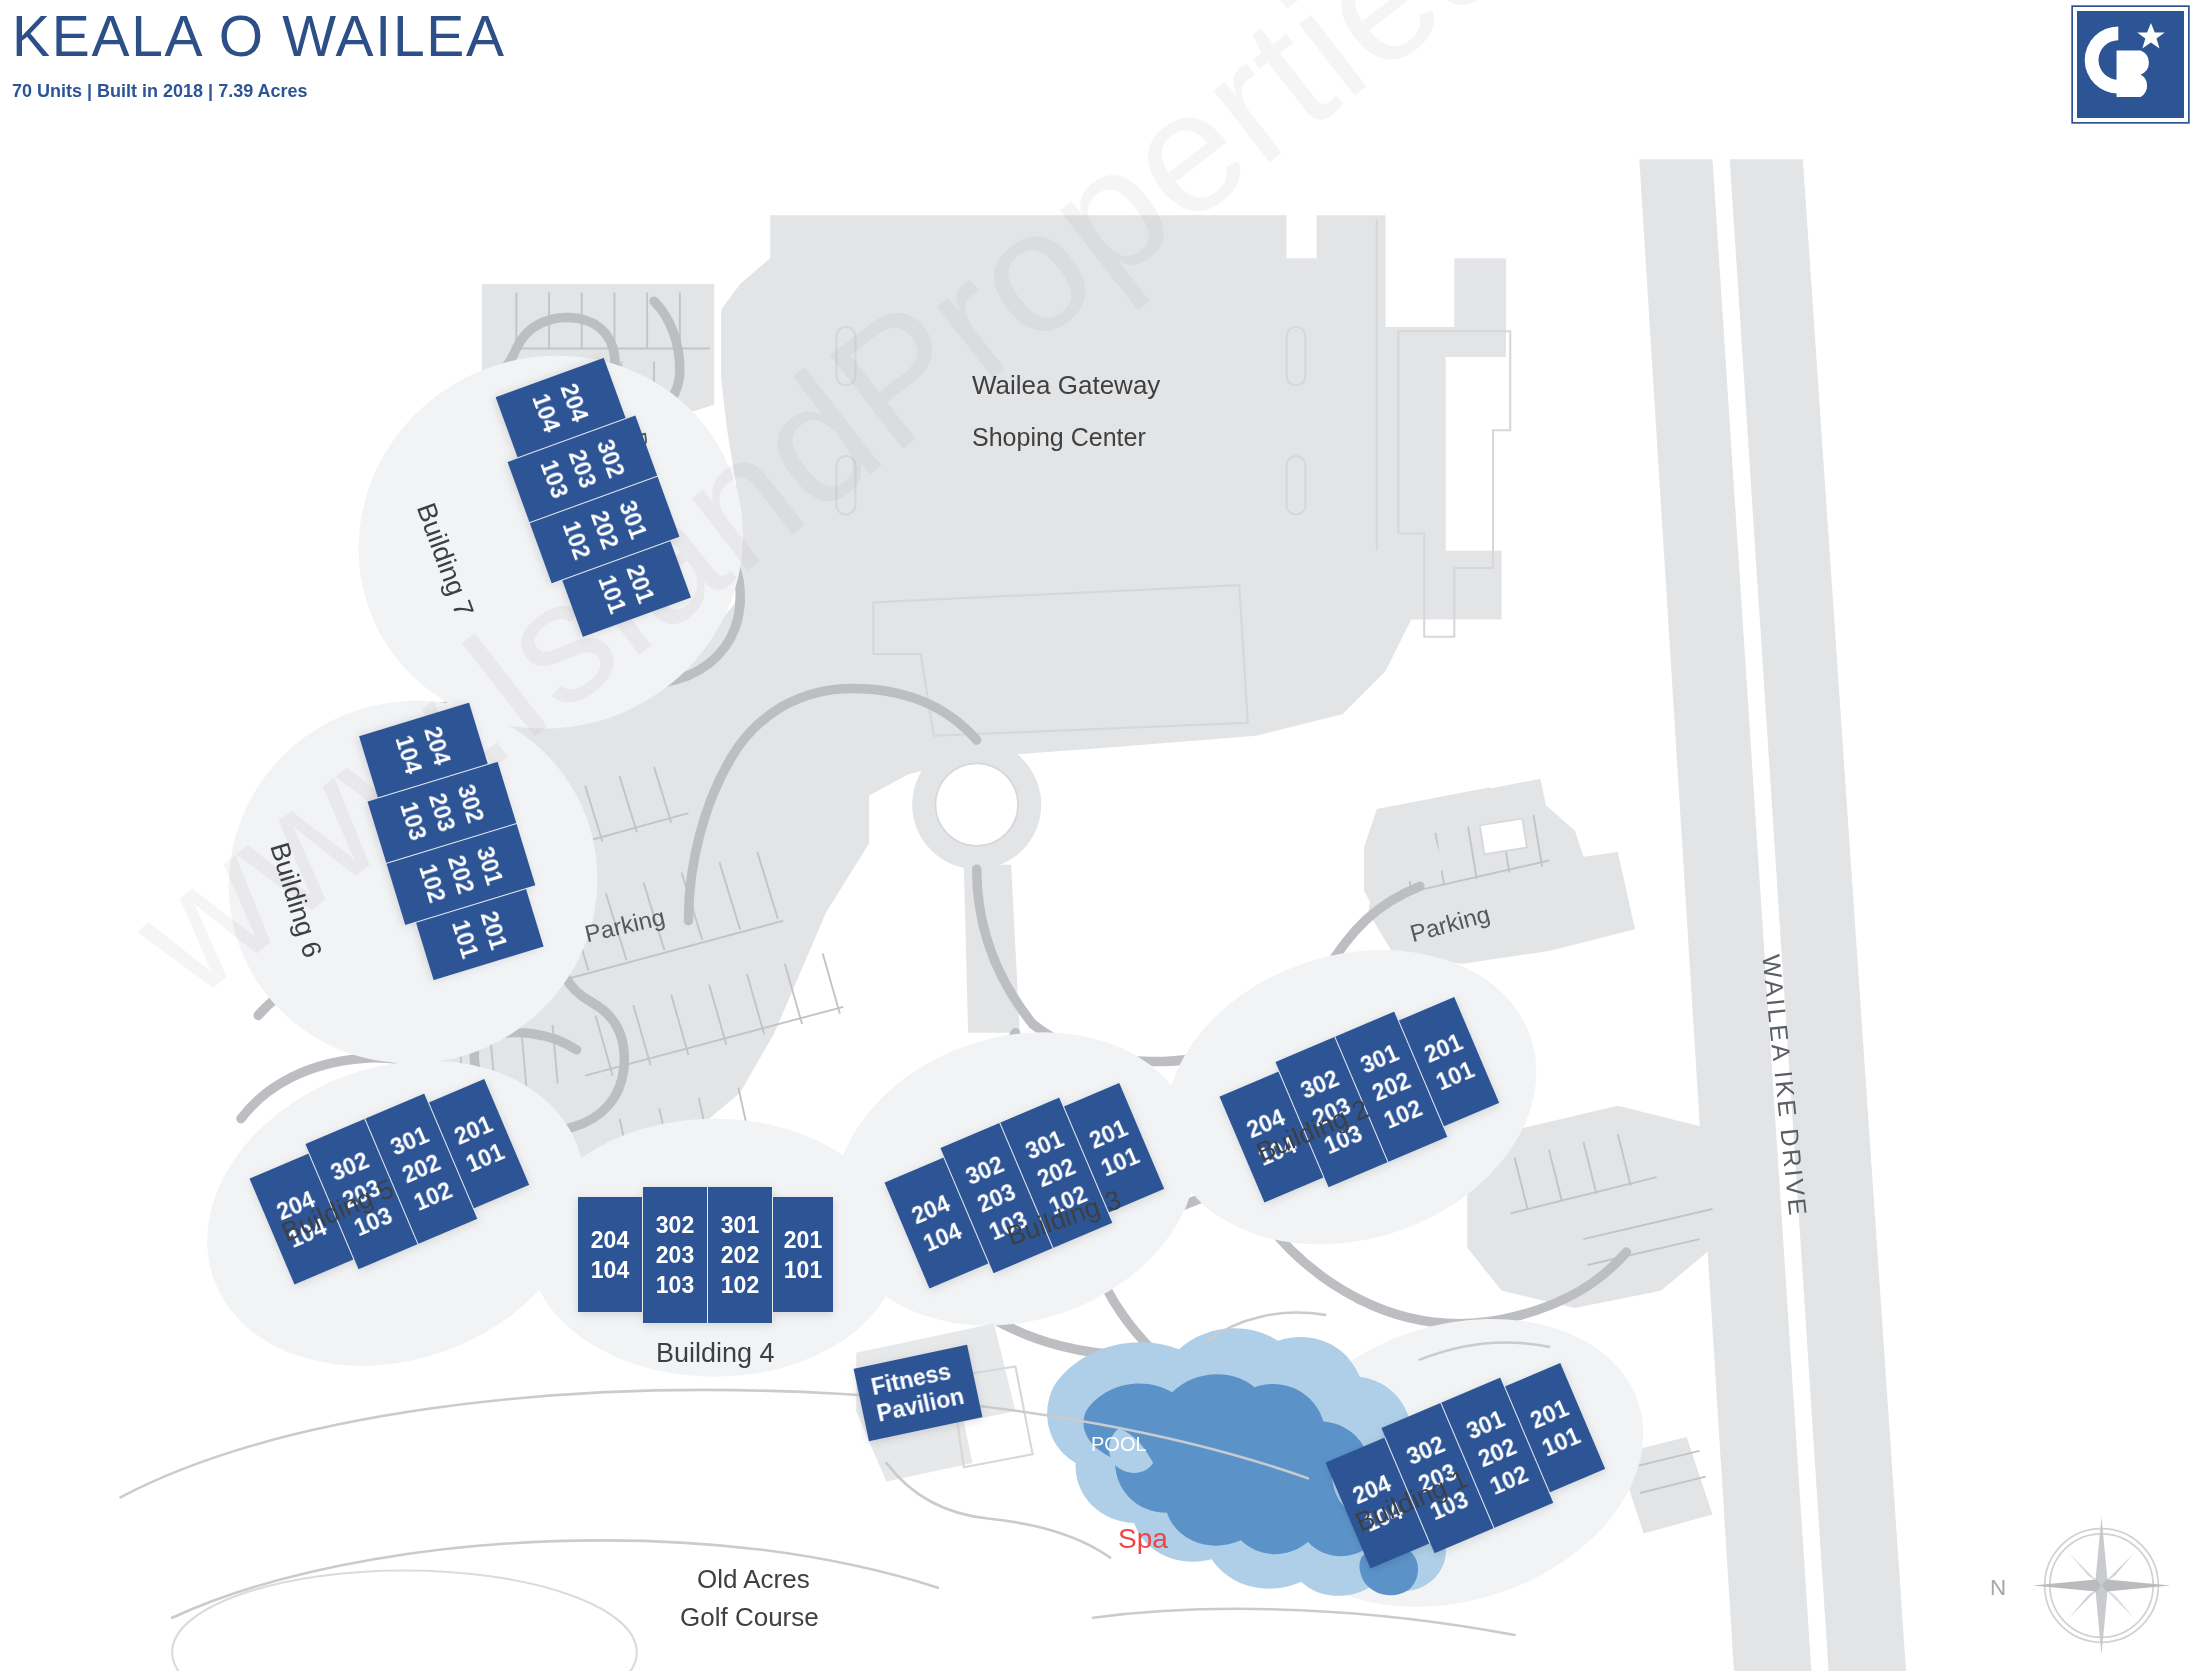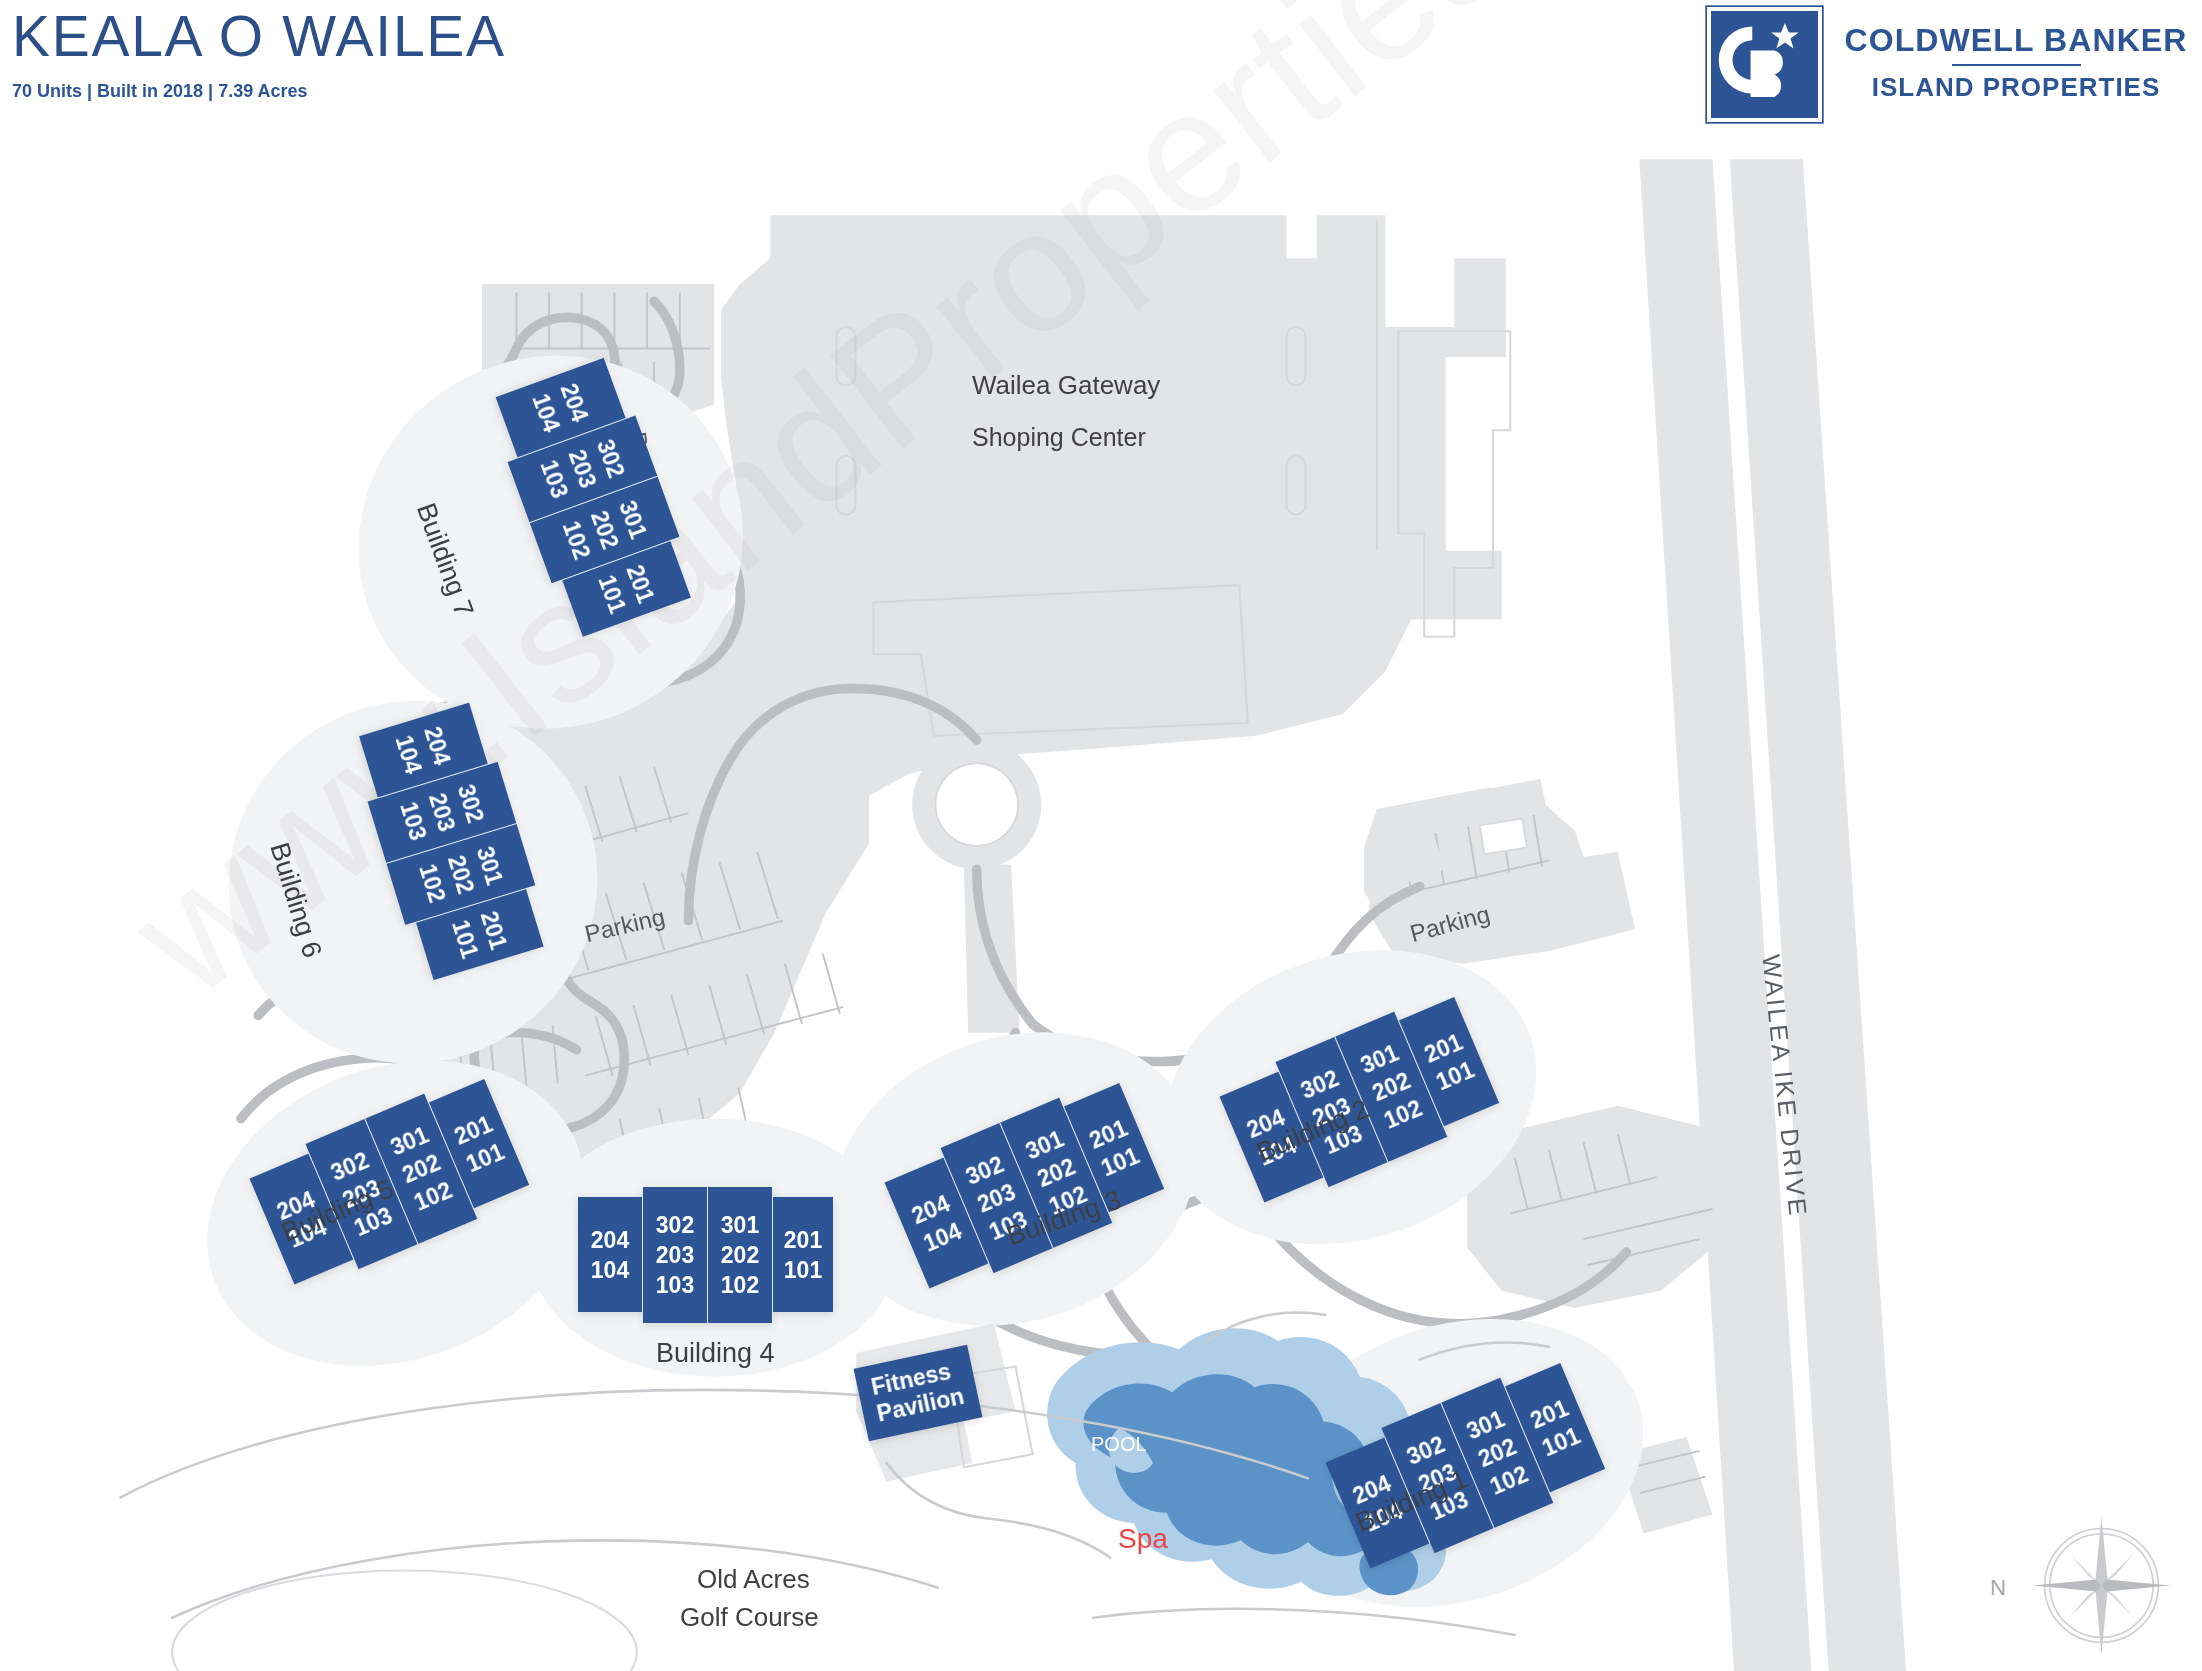--- a/index.html
+++ b/index.html
@@ -249,25 +249,20 @@
   <div id="cb-logo">
     <div id="cb-mark">
       <svg width="98" height="98" viewBox="0 0 114 114" xmlns="http://www.w3.org/2000/svg">
 
         <path d="M48 18 A30 30 0 1 0 48 96 L48 80 A16 16 0 1 1 48 34 Z" fill="#ffffff"></path>
 
         <path d="M46 46 L74 46 A15 15 0 0 1 74 74 A15 15 0 0 1 74 100 L46 100 Z M60 58 L72 58 A5 5 0 0 1 72 68 L60 68 Z M60 78 L72 78 A5 5 0 0 1 72 88 L60 88 Z" fill="#ffffff"></path>
 
         <path d="M86 14 L90.5 25 L102 25 L92.5 32 L96 43.5 L86 36.5 L76 43.5 L79.5 32 L70 25 L81.5 25 Z" fill="#ffffff"></path>
       </svg>
-    </div>
-    <div id="cb-wordmark">
-      <div id="cb-line1">COLDWELL BANKER</div>
-      <div id="cb-rule"></div>
-      <div id="cb-line2">ISLAND PROPERTIES</div>
     </div>
   </div>
 </div>
 
 <div id="map">
   <svg width="2203" height="1672" viewBox="0 0 2560 1943" xmlns="http://www.w3.org/2000/svg">
     <defs>
       <style type="text/css">
         .pave   { fill: #e3e4e6; }
         .pave2  { fill: #e7e8ea; }

